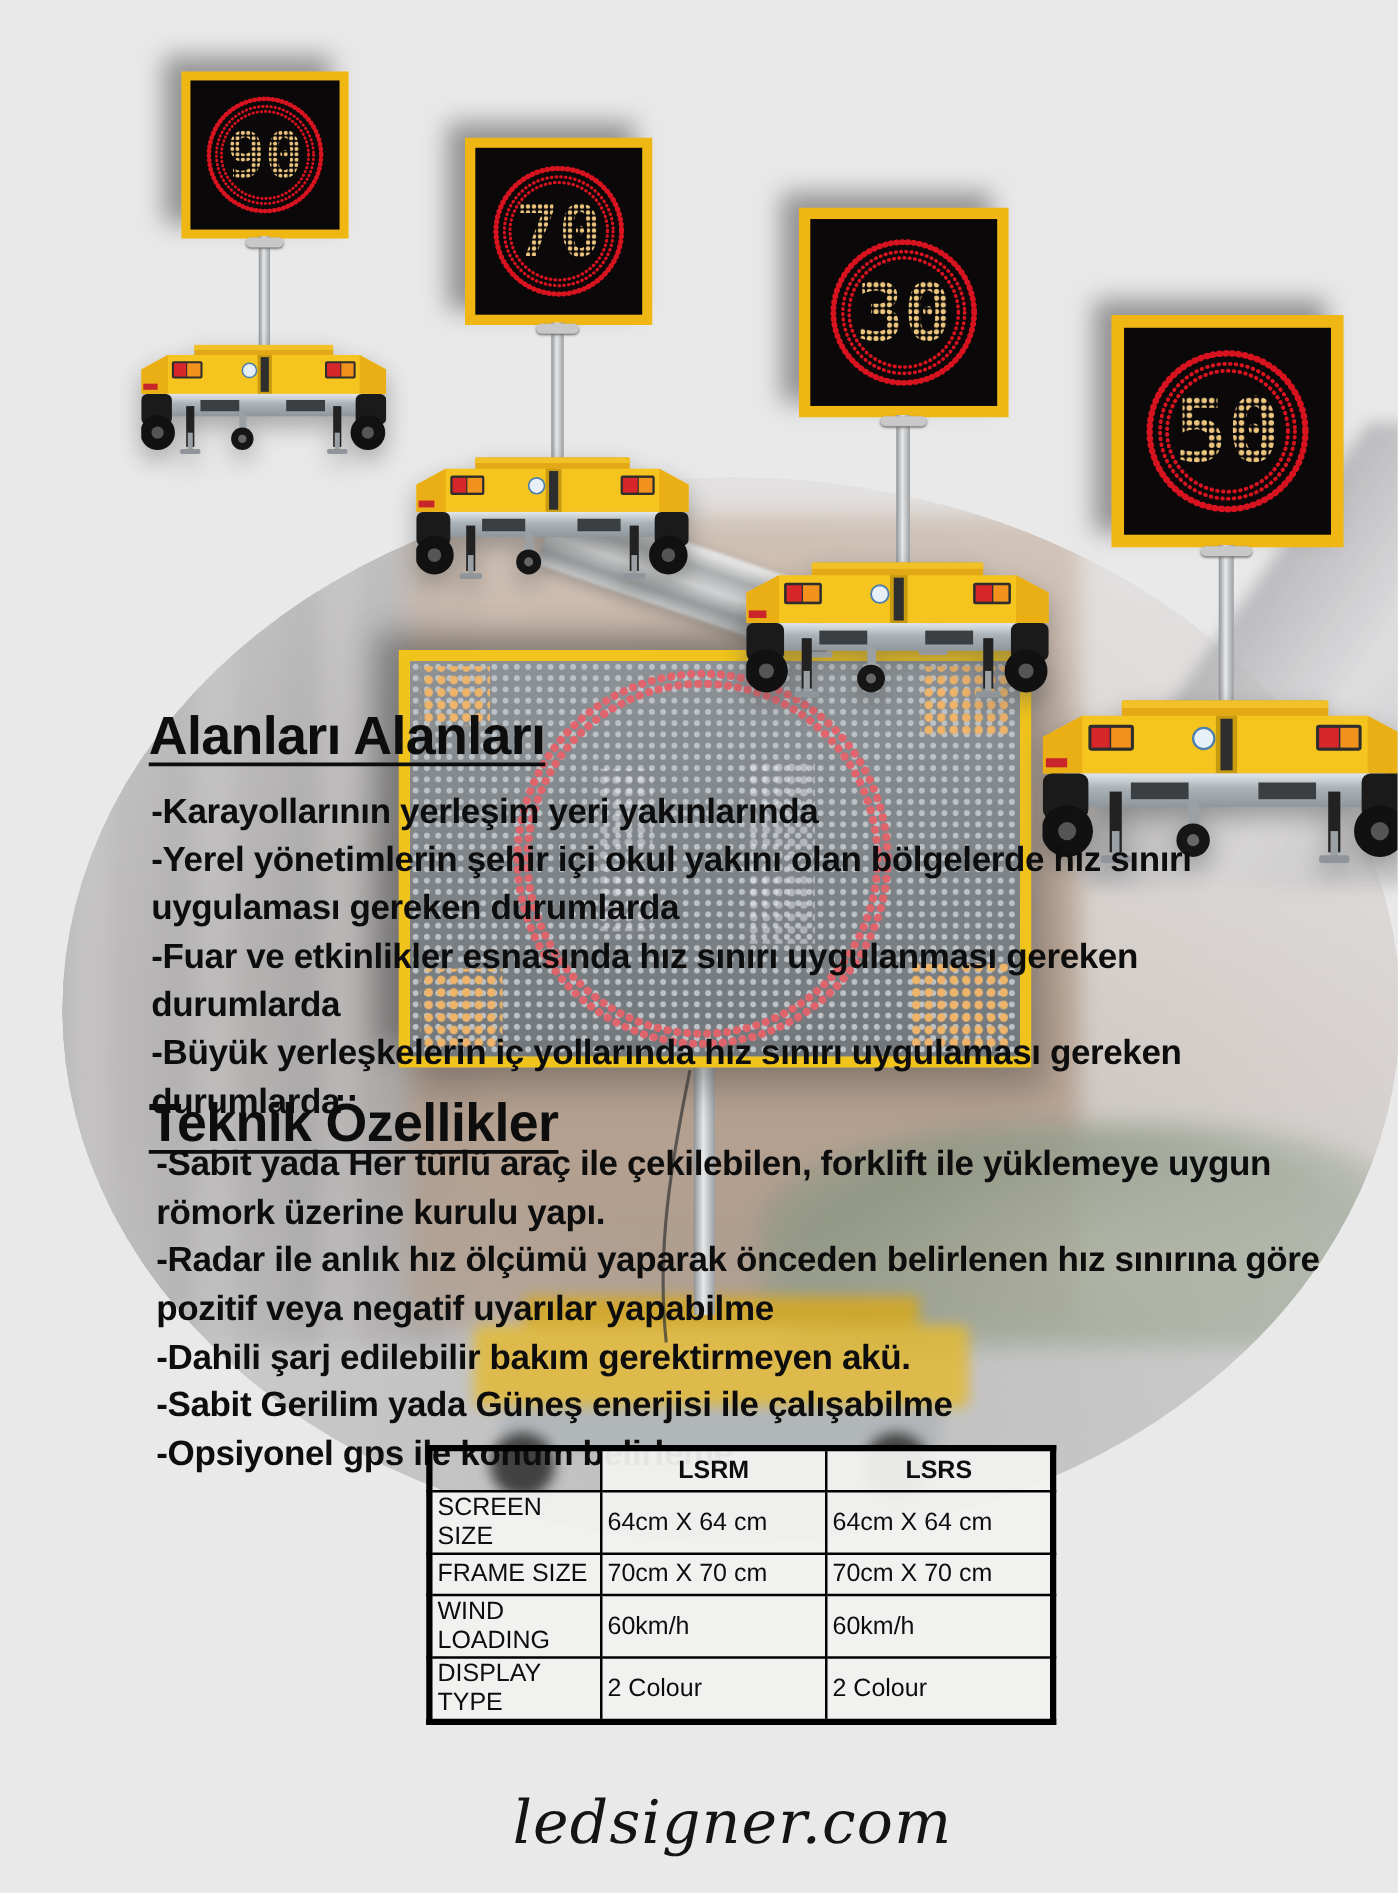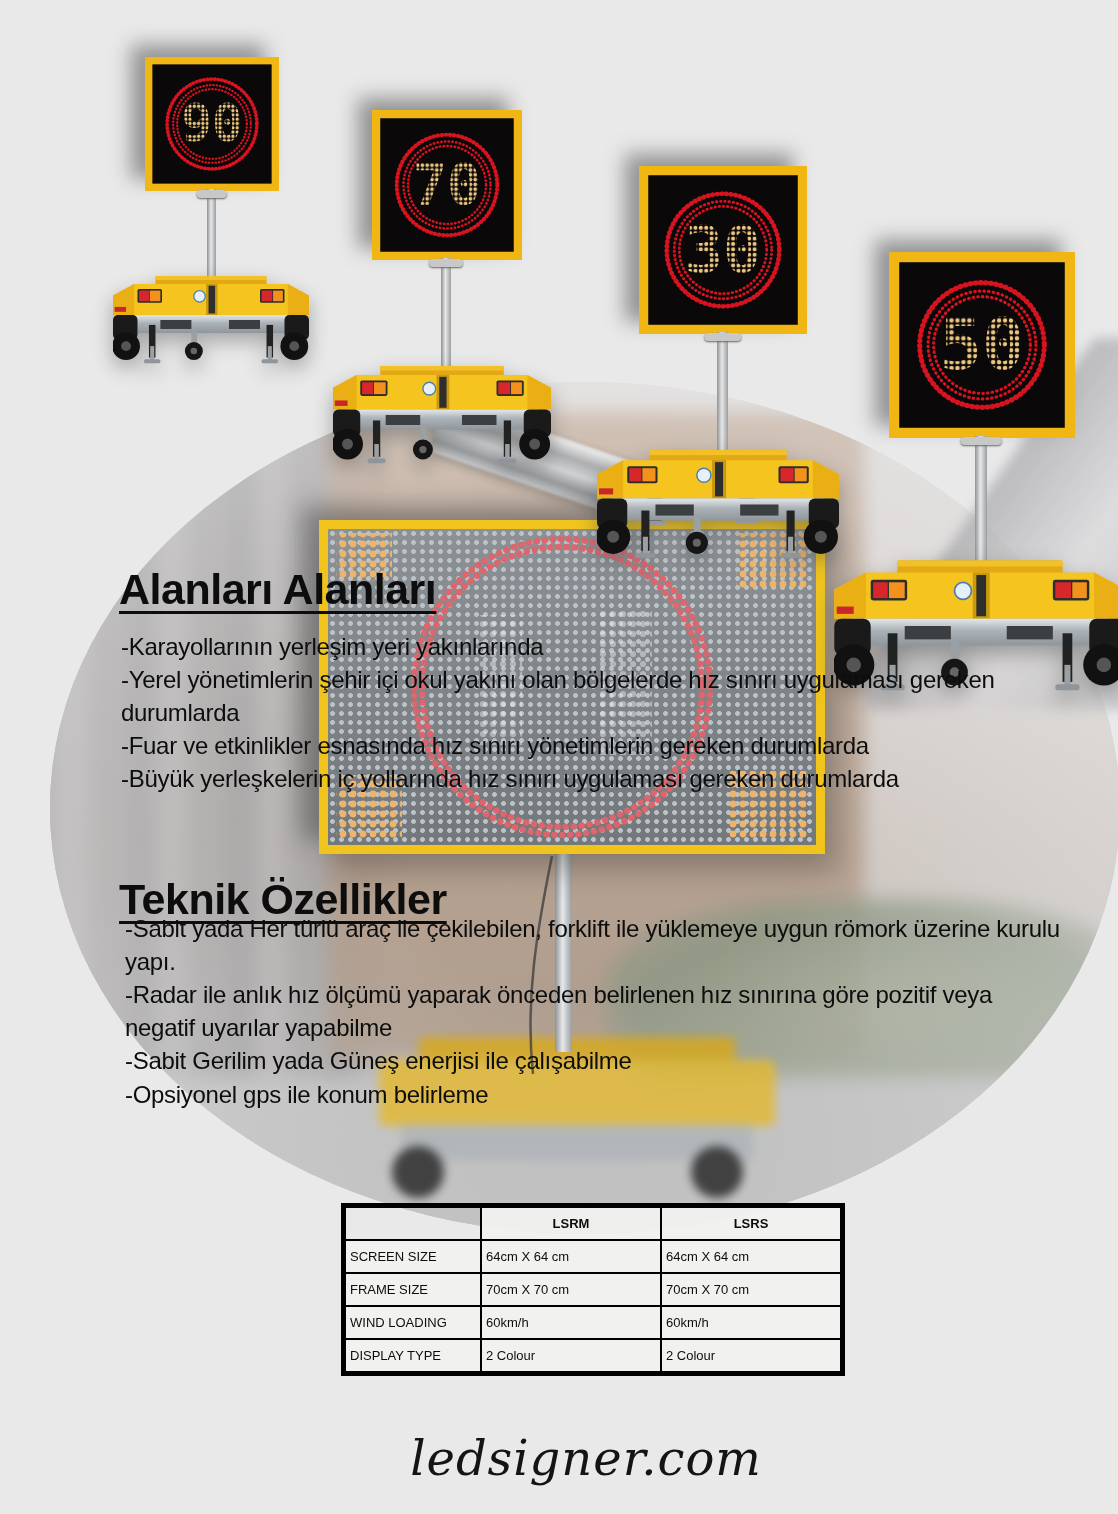--- a/index.html
+++ b/index.html
@@ -59,25 +59,25 @@
   
   .sign{position:absolute;z-index:4;filter:drop-shadow(-14px -12px 10px rgba(60,60,60,.5));}
   .pole{position:absolute;z-index:4;
     background:linear-gradient(90deg,#8f9295,#e6e8e9 45%,#9b9ea1);}
   .pole::before{content:"";position:absolute;top:1px;left:50%;transform:translateX(-50%);
     width:340%;height:8px;background:#c8c8c8;border-radius:4px;box-shadow:0 1px 2px #666;}
   .trailer{position:absolute;z-index:4;filter:drop-shadow(0 8px 10px rgba(80,80,80,.45));}
   
   .h-title{position:absolute;z-index:6;font-size:43px;font-weight:bold;letter-spacing:-.5px;
     text-decoration:underline;text-decoration-thickness:3px;text-underline-offset:7px;}
-  .bullets{position:absolute;z-index:6;font-size:24px;font-weight:normal;letter-spacing:-.3px;line-height:1.38;}
+  .bullets{position:absolute;z-index:6;font-size:28px;font-weight:bold;letter-spacing:-.3px;line-height:1.38;}
   .bullet{margin:0;}
   
-  .spec-table{position:absolute;left:314px;top:1203px;z-index:6;border-collapse:collapse;
-    table-layout:fixed;font-size:13px;border:5px solid #000;}
+  .spec-table{position:absolute;left:314px;top:1156px;z-index:6;border-collapse:collapse;
+    table-layout:fixed;font-size:20px;border:5px solid #000;}
   .spec-table th,.spec-table td{border:2px solid #000;background:rgba(241,241,240,.95);
     height:29px;padding:1px 4px;font-weight:normal;}
   .spec-table thead th{font-weight:bold;text-align:center;}
   .spec-table thead th.void{background:transparent;}
   .spec-table tbody th{text-align:left;width:126px;}
   .spec-table td{text-align:left;width:170px;}
   
   .footer{position:absolute;left:0;right:0;top:1430px;z-index:6;text-align:center;
     font-family:"DejaVu Serif",serif;font-style:italic;font-weight:normal;
     font-size:48px;color:#141414;letter-spacing:1px;}
@@ -247,28 +247,29 @@
   </svg>
   <div class="pole" style="left:948px;top:436px;width:12px;height:128px"></div>
   <svg class="trailer" style="left:807px;top:558px;width:292px;height:136px" viewBox="0 0 240 112">
       <use href="#trailerSym"></use>
     </svg>
 
   <h1 class="h-title" style="left:92px;top:536px">Alanları Alanları</h1>
   <div class="bullets" id="usage-bullets" style="left:94px;top:630px;width:905px">
       <p class="bullet">-Karayollarının yerleşim yeri yakınlarında</p>
       <p class="bullet">-Yerel yönetimlerin şehir içi okul yakını olan bölgelerde hız sınırı uygulaması gereken durumlarda</p>
-      <p class="bullet">-Fuar ve etkinlikler esnasında hız sınırı yönetimlerin gereken durumlarda</p>
+      <p class="bullet">-Fuar ve etkinlikler esnasında hız sınırı uygulanması gereken durumlarda</p>
       <p class="bullet">-Büyük yerleşkelerin iç yollarında hız sınırı uygulaması gereken durumlarda</p>
     </div>
 
   <h1 class="h-title" style="left:92px;top:846px">Teknik Özellikler</h1>
   <div class="bullets" id="tech-bullets" style="left:98px;top:912px;width:940px">
       <p class="bullet">-Sabit yada Her türlü araç ile çekilebilen, forklift ile yüklemeye uygun römork üzerine kurulu yapı.</p>
       <p class="bullet">-Radar ile anlık hız ölçümü yaparak önceden belirlenen hız sınırına göre pozitif veya negatif uyarılar yapabilme</p>
+      <p class="bullet">-Dahili şarj edilebilir bakım gerektirmeyen akü.</p>
       <p class="bullet">-Sabit Gerilim yada Güneş enerjisi ile çalışabilme</p>
       <p class="bullet">-Opsiyonel gps ile konum belirleme</p>
     </div>
 
   <table class="spec-table">
     <thead>
         <tr id="spec-head">
           <th class="void"></th>
           <th>LSRM</th>
           <th>LSRS</th>

